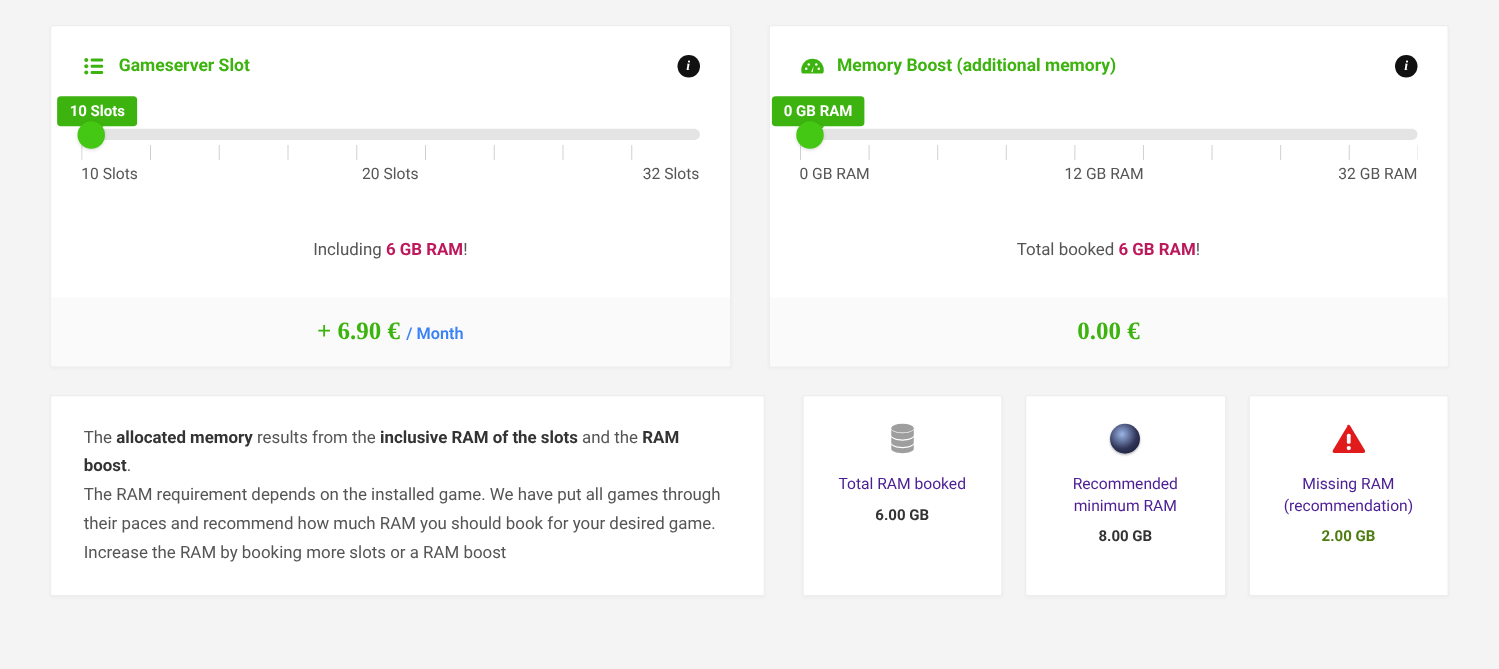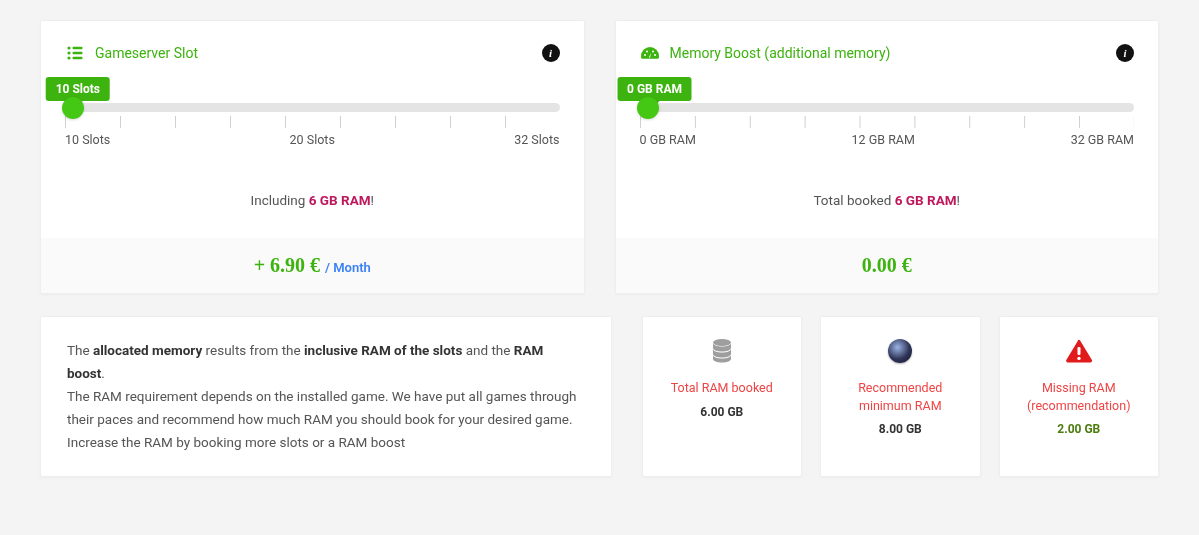--- a/index.html
+++ b/index.html
@@ -36,21 +36,21 @@
   .card-header .icon {
     width: 20px;
     height: 20px;
     display: inline-flex;
     align-items: center;
     justify-content: center;
     color: #3db30f;
   }
   .card-header .title {
     color: #3db30f;
-    font-weight: 400;
+    font-weight: 700;
     font-size: 14px;
     flex: 1;
   }
   .info-dot {
     width: 18px;
     height: 18px;
     border-radius: 50%;
     background: #111;
     color: #fff;
     font-size: 11px;
@@ -173,21 +173,21 @@
   }
   .stat-icon {
     height: 28px;
     display: flex;
     align-items: center;
     justify-content: center;
     margin-bottom: 14px;
   }
   .stat-label {
     font-size: 12.5px;
-    color: #ef4444;
+    color: #4c1d95;
     line-height: 1.4;
     margin-bottom: 8px;
     white-space: pre-line;
   }
   .stat-value {
     font-size: 12px;
     font-weight: 700;
     color: #333;
   }
   .stat-value.red { color: #4d7c0f; }

